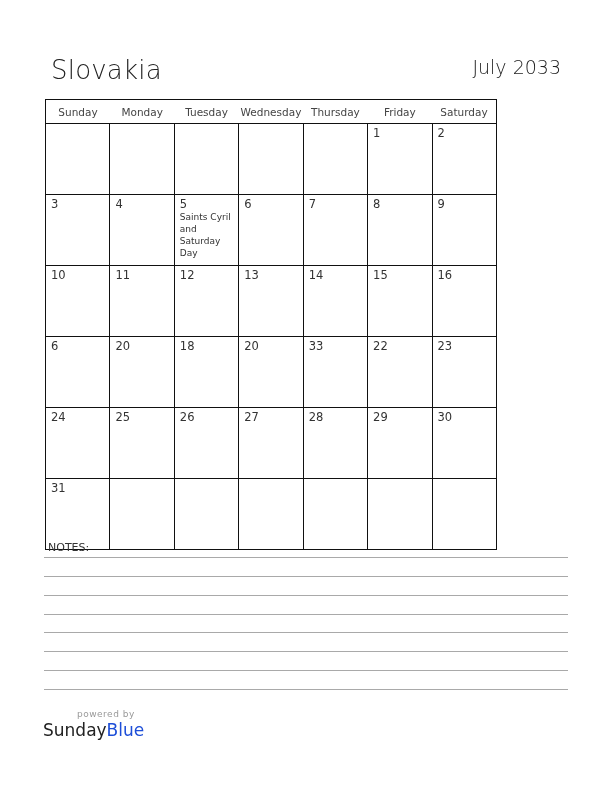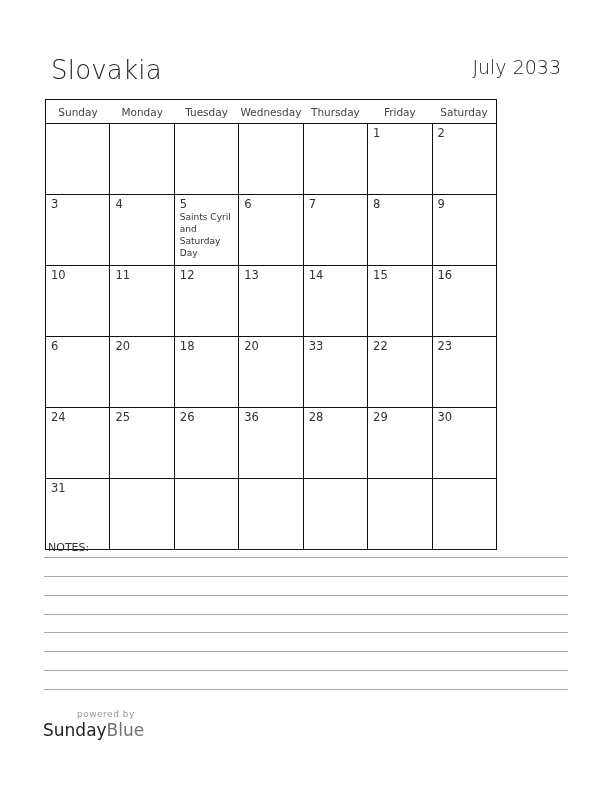--- a/index.html
+++ b/index.html
@@ -10,21 +10,21 @@
   table.cal { position: absolute; left: 45px; top: 99px; width: 452px; border-collapse: collapse; table-layout: fixed; }
   table.cal th { height: 23px; border-bottom: 1.5px solid #111; font-weight: normal; font-size: 10.5px; color: #444; padding: 0; }
   table.cal td { height: 64px; border: 1.5px solid #111; vertical-align: top; padding: 3px 5px; font-size: 11px; color: #333; }
   table.cal { border: 1.5px solid #111; }
   .daynum { display: block; font-size: 11.5px; line-height: 13px; }
   .holiday { display: block; font-size: 9px; line-height: 12px; color: #333; }
   .notes-label { position: absolute; left: 48px; top: 541px; font-size: 11px; color: #333; }
   .note-line { position: absolute; left: 44px; width: 524px; height: 1px; background: #a9a9a9; }
   .powered { position: absolute; left: 47px; top: 709px; font-size: 9px; color: #999; letter-spacing: 0.5px; margin-left: 30px; }
   .brand { position: absolute; left: 43px; top: 720px; font-size: 17px; color: #222; }
-  .brand .blue { color: #737373; margin-top: 32px; }
+  .brand .blue { color: #1d4ed8; margin-top: 32px; }
 </style>
 </head>
 <body>
 
 <div class="country">Slovakia</div>
 <div class="month">July 2033</div>
 
 <table class="cal">
   <thead>
     <tr>
@@ -135,21 +135,21 @@
         <td>
           <span class="daynum">24</span>
         </td>
         <td>
           <span class="daynum">25</span>
         </td>
         <td>
           <span class="daynum">26</span>
         </td>
         <td>
-          <span class="daynum">36</span>
+          <span class="daynum">27</span>
         </td>
         <td>
           <span class="daynum">28</span>
         </td>
         <td>
           <span class="daynum">29</span>
         </td>
         <td>
           <span class="daynum">30</span>
         </td>

